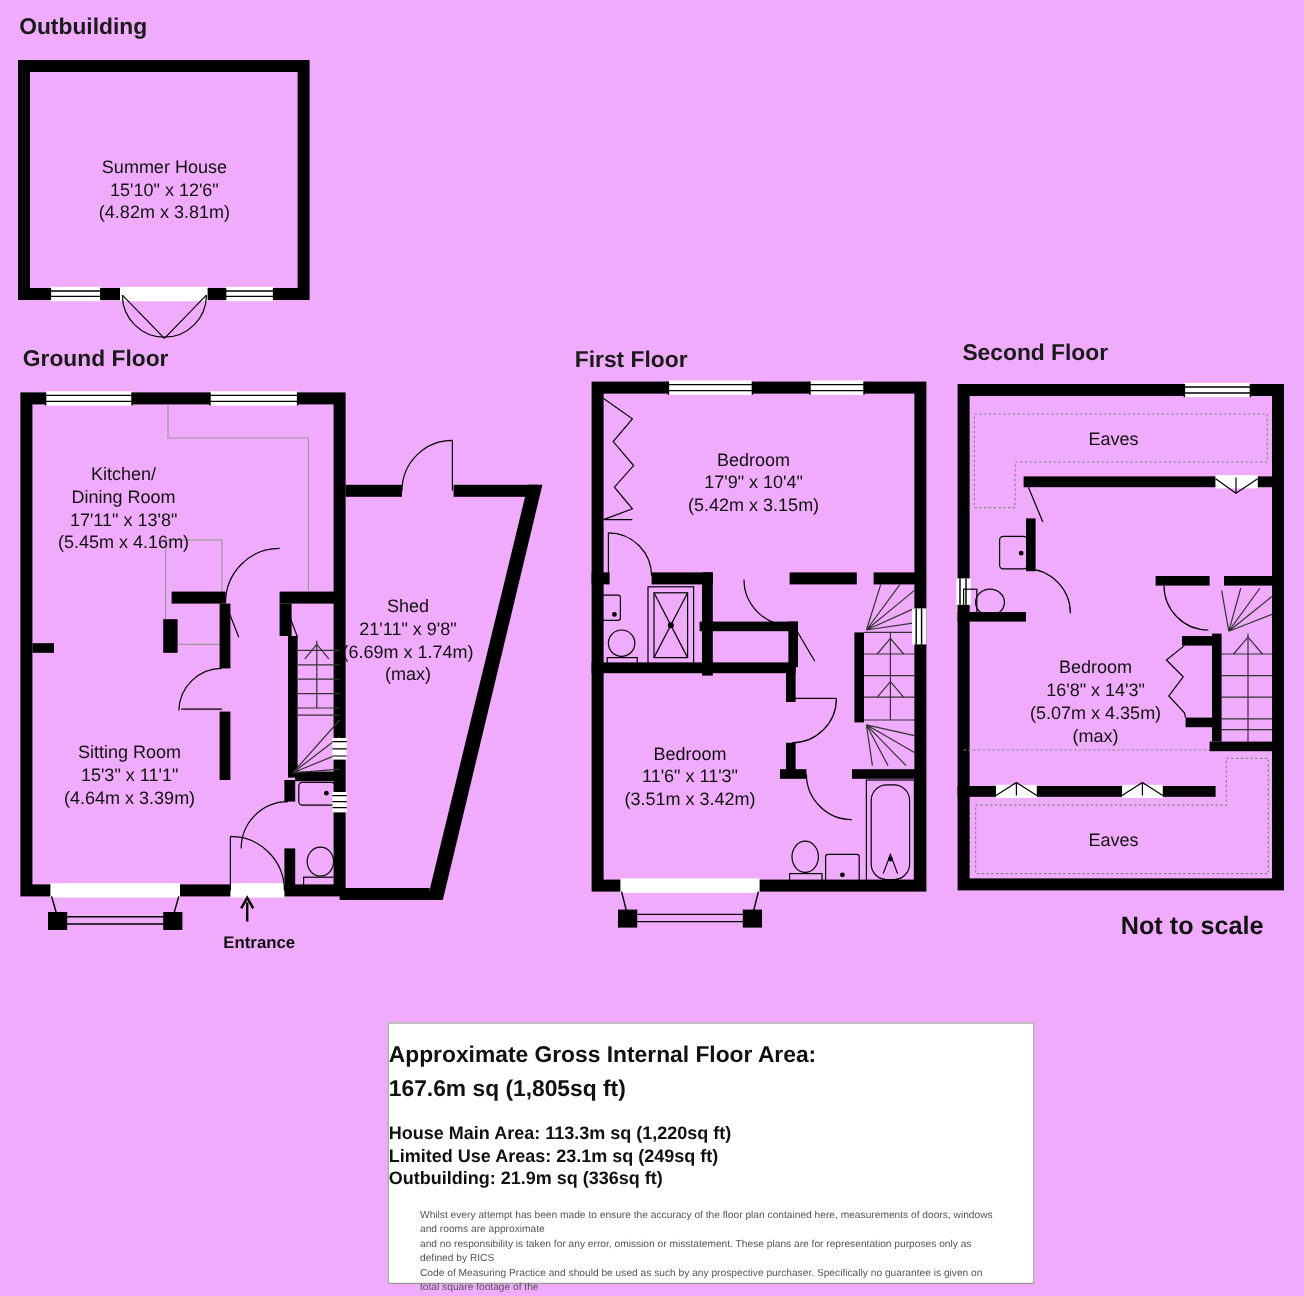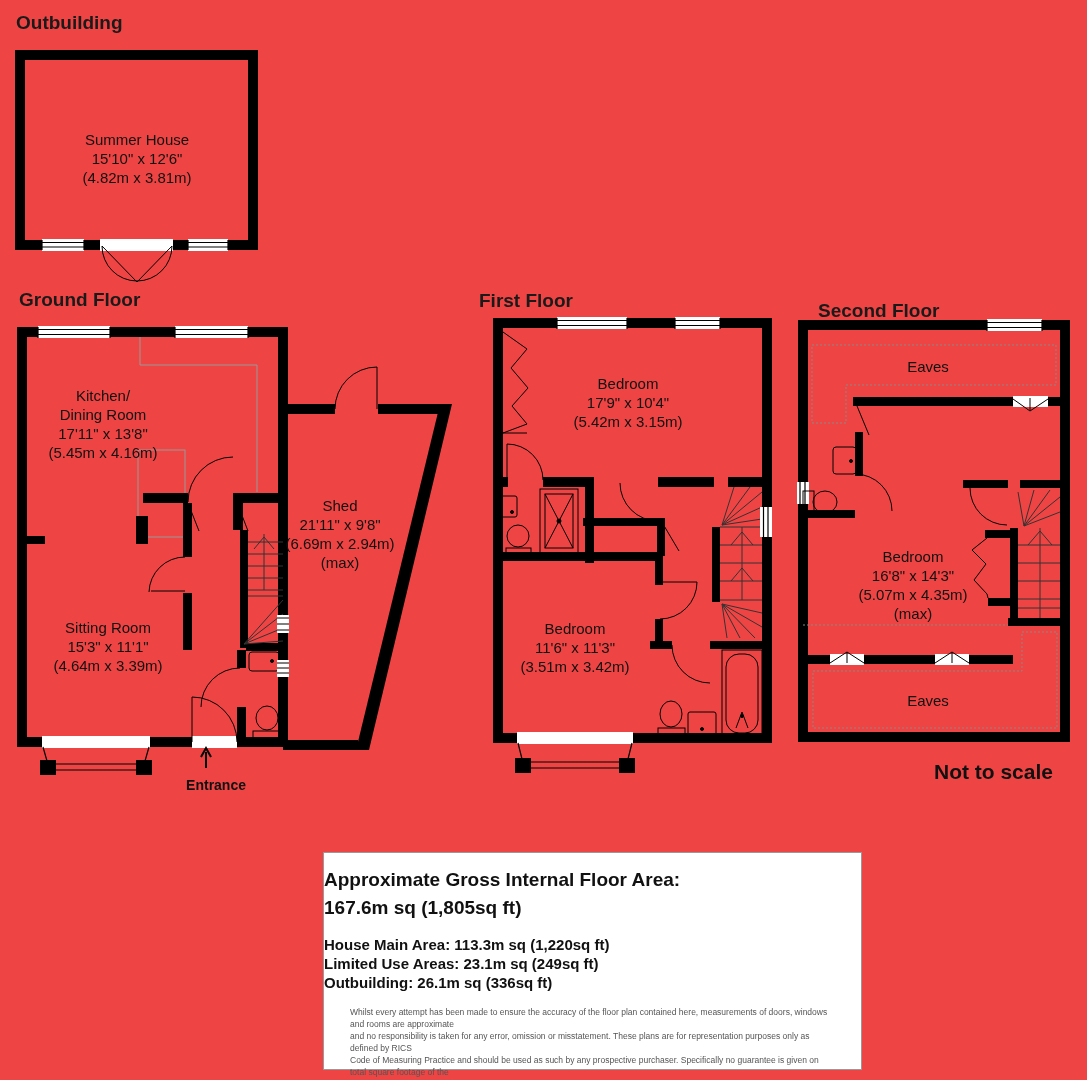--- a/index.html
+++ b/index.html
@@ -1,16 +1,16 @@
 <!DOCTYPE html>
 <html><head>
 <meta charset="utf-8">
 <style>
   html,body{margin:0;padding:0;background:#fff;}
-  #canvas{position:relative;width:1087px;height:1080px;background:#ef4444;overflow:hidden;
+  #canvas{position:relative;width:1087px;height:1080px;background:#f0abfc;overflow:hidden;
           font-family:"Liberation Sans", sans-serif;color:#111;}
   #planlines{position:absolute;left:0;top:0;}
   .lbl{position:absolute;text-align:center;font-size:15px;line-height:19px;color:#111;}
   .floor-title{position:absolute;font-size:19px;font-weight:bold;color:#1a1a1a;white-space:nowrap;}
   .entrance{position:absolute;font-size:14px;font-weight:bold;text-align:right;}
   .nts{position:absolute;font-size:21px;font-weight:bold;text-align:right;}
   .legendbox{position:absolute;border:1px dotted #888;display:flex;align-items:center;justify-content:center;
              font-size:15px;font-weight:bold;background:#fff;}
   .summary{position:absolute;border:1px solid #999;background:#fff;}
   .summary .h1{font-size:19px;font-weight:bold;margin-top:14px;line-height:26px;}
@@ -307,21 +307,21 @@
 <div class="lbl" style="left:23px;top:386px;width:160px;">
   <div>Kitchen/</div>
   <div>Dining Room</div>
   <div>17'11" x 13'8"</div>
   <div>(5.45m x 4.16m)</div>
 </div>
 
 <div class="lbl" style="left:270px;top:496px;width:140px;">
   <div>Shed</div>
   <div>21'11" x 9'8"</div>
-  <div>(6.69m x 2.94m)</div>
+  <div>(6.69m x 1.74m)</div>
   <div>(max)</div>
 </div>
 
 <div class="lbl" style="left:28px;top:618px;width:160px;">
   <div>Sitting Room</div>
   <div>15'3" x 11'1"</div>
   <div>(4.64m x 3.39m)</div>
 </div>
 
 <div class="entrance" style="left:166px;top:777px;width:80px;">Entrance</div>
@@ -333,21 +333,21 @@
   <div>17'9" x 10'4"</div>
   <div>(5.42m x 3.15m)</div>
 </div>
 
 <div class="lbl" style="left:495px;top:619px;width:160px;">
   <div>Bedroom</div>
   <div>11'6" x 11'3"</div>
   <div>(3.51m x 3.42m)</div>
 </div>
 
-<div class="floor-title" style="left:802px;top:300px;margin-left:16px;">Second Floor</div>
+<div class="floor-title" style="left:802px;top:284px;">Second Floor</div>
 
 <div class="lbl" style="left:888px;top:357px;width:80px;">Eaves</div>
 
 <div class="lbl" style="left:833px;top:547px;width:160px;">
   <div>Bedroom</div>
   <div>16'8" x 14'3"</div>
   <div>(5.07m x 4.35m)</div>
   <div>(max)</div>
 </div>
 
@@ -355,21 +355,21 @@
 
 <div class="nts" style="left:853px;top:760px;width:200px;">Not to scale</div>
 
 
 <div class="summary" style="left:323px;top:852px;width:537px;height:216px;">
   <div class="h1">Approximate Gross Internal Floor Area:</div>
   <div class="h2">167.6m sq (1,805sq ft)</div>
   <div class="gap"></div>
   <div class="ln">House Main Area: 113.3m sq (1,220sq ft)</div>
   <div class="ln">Limited Use Areas: 23.1m sq  (249sq ft)</div>
-  <div class="ln">Outbuilding: 26.1m sq (336sq ft)</div>
+  <div class="ln">Outbuilding: 21.9m sq (336sq ft)</div>
   <div class="disc">
     <div>Whilst every attempt has been made to ensure the accuracy of the floor plan contained here, measurements of doors, windows and rooms are approximate</div>
     <div>and no responsibility is taken for any error, omission or misstatement. These plans are for representation purposes only as defined by RICS</div>
     <div>Code of Measuring Practice and should be used as such by any prospective purchaser. Specifically no guarantee is given on total square footage of the</div>
     <div>property if quoted on this plan. Any figure given is for initial guidance and should not be relied on as a basis of valuation.</div>
   </div>
 </div>
 
 </div>
 

